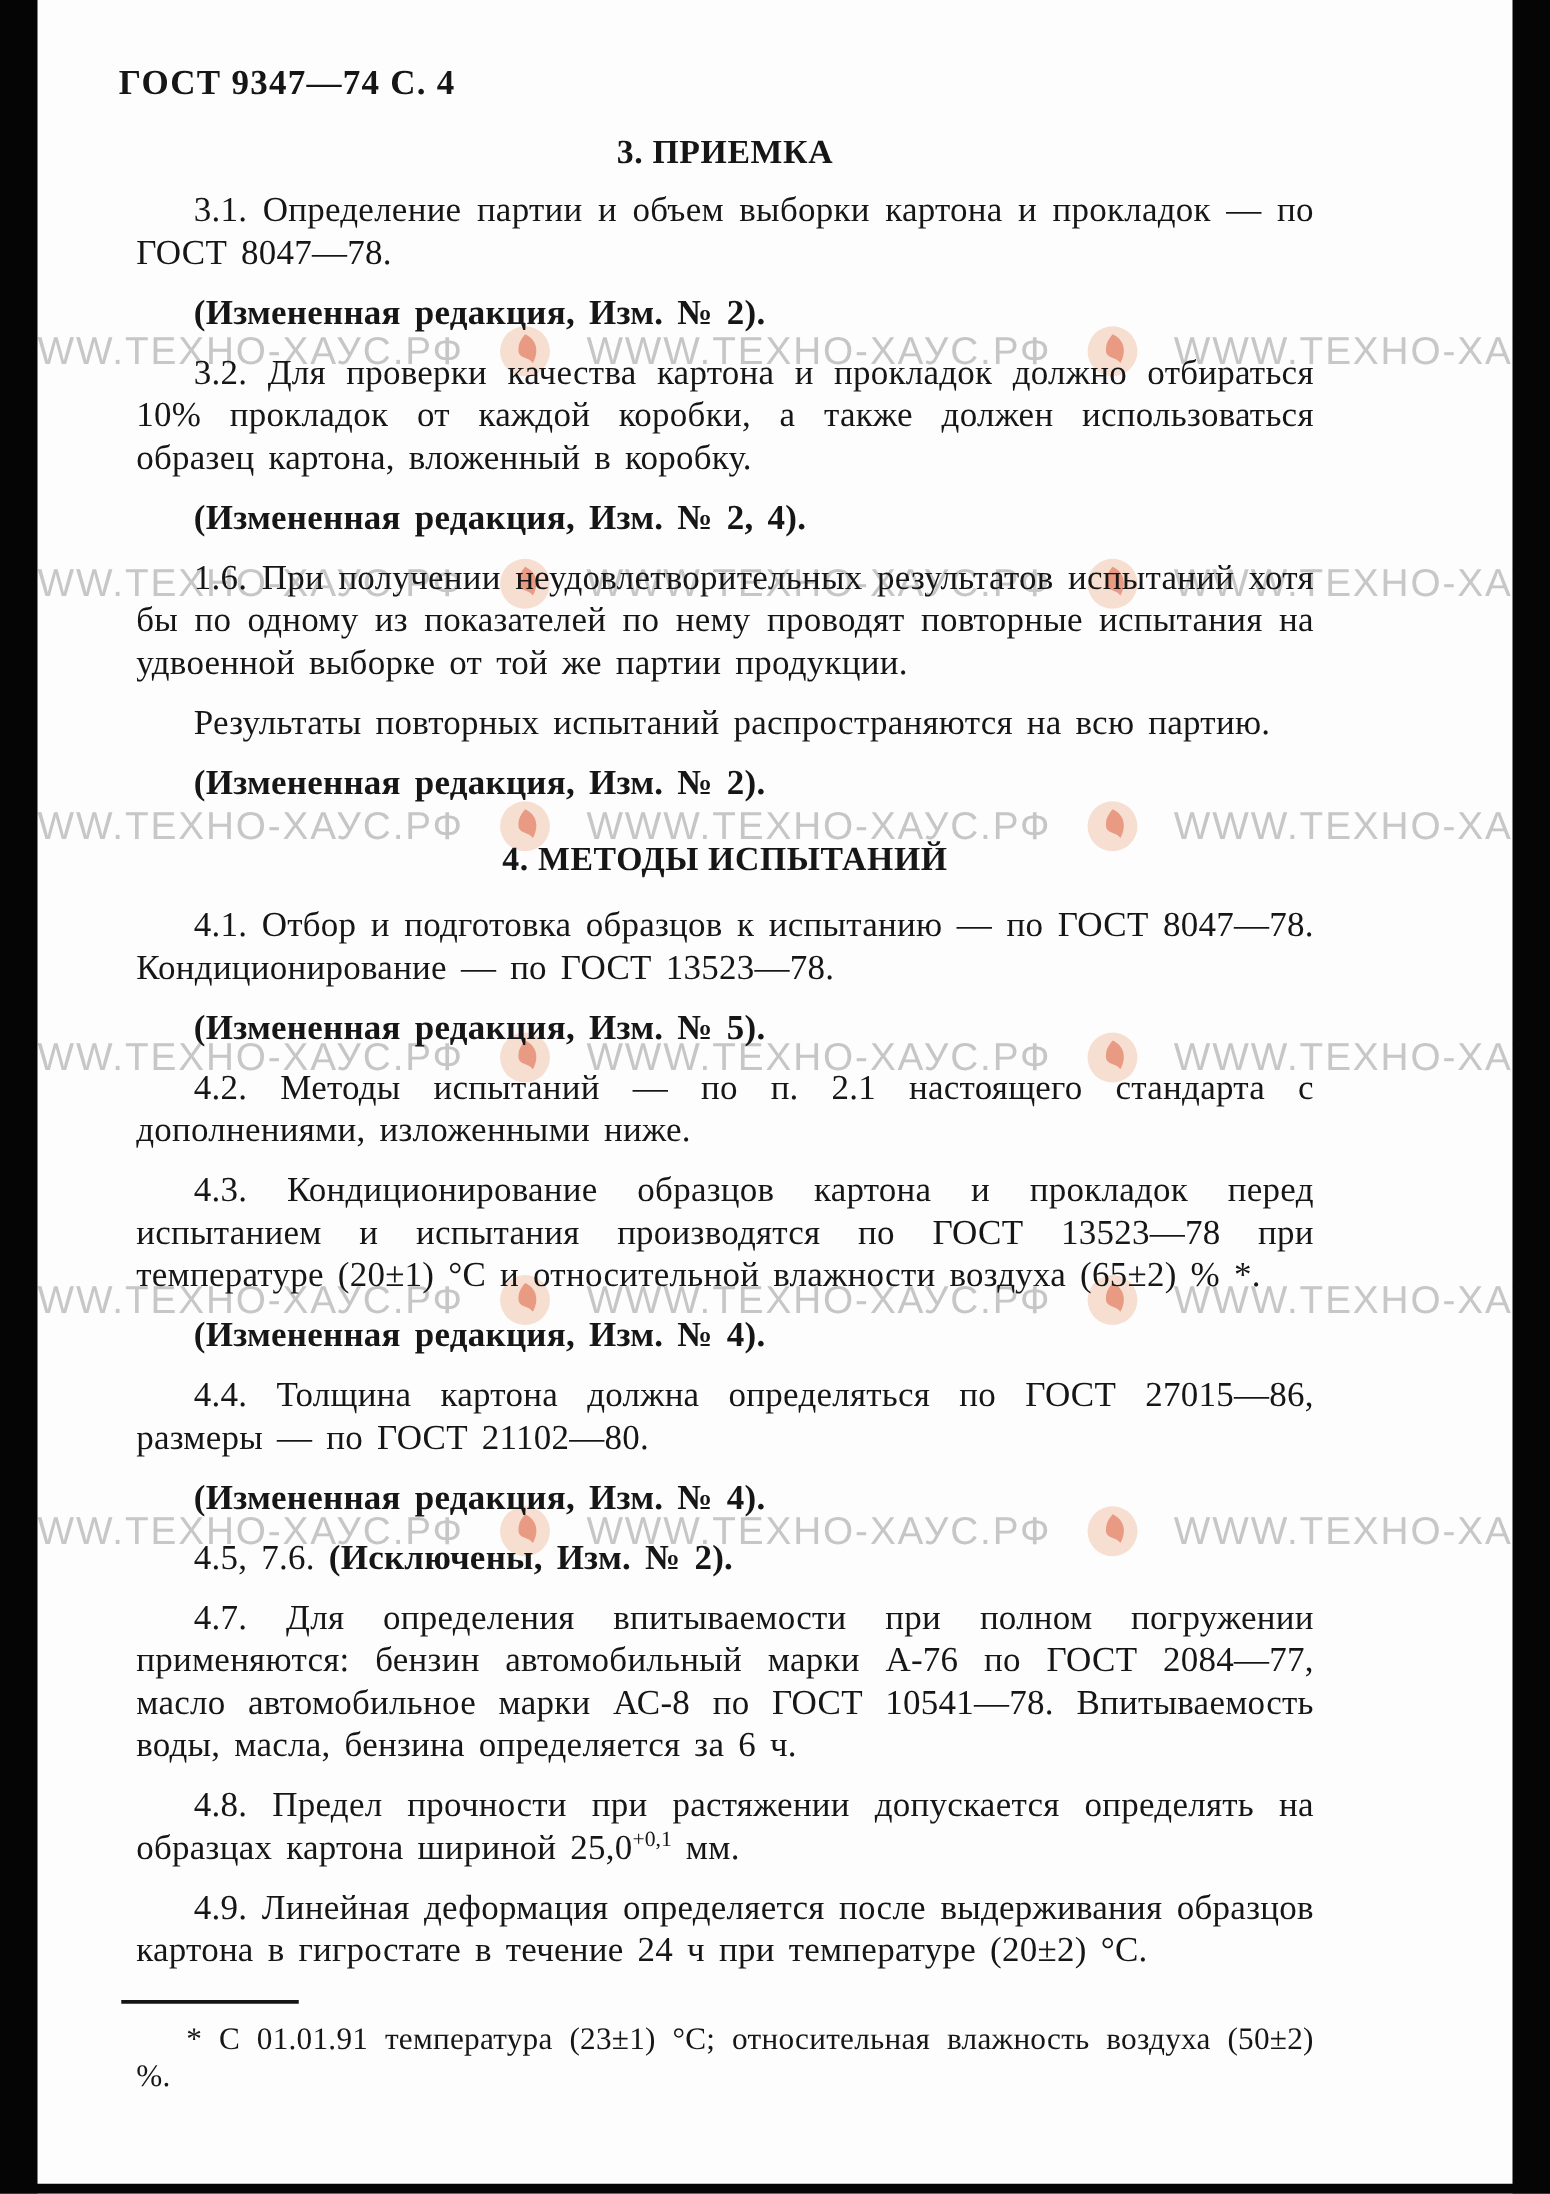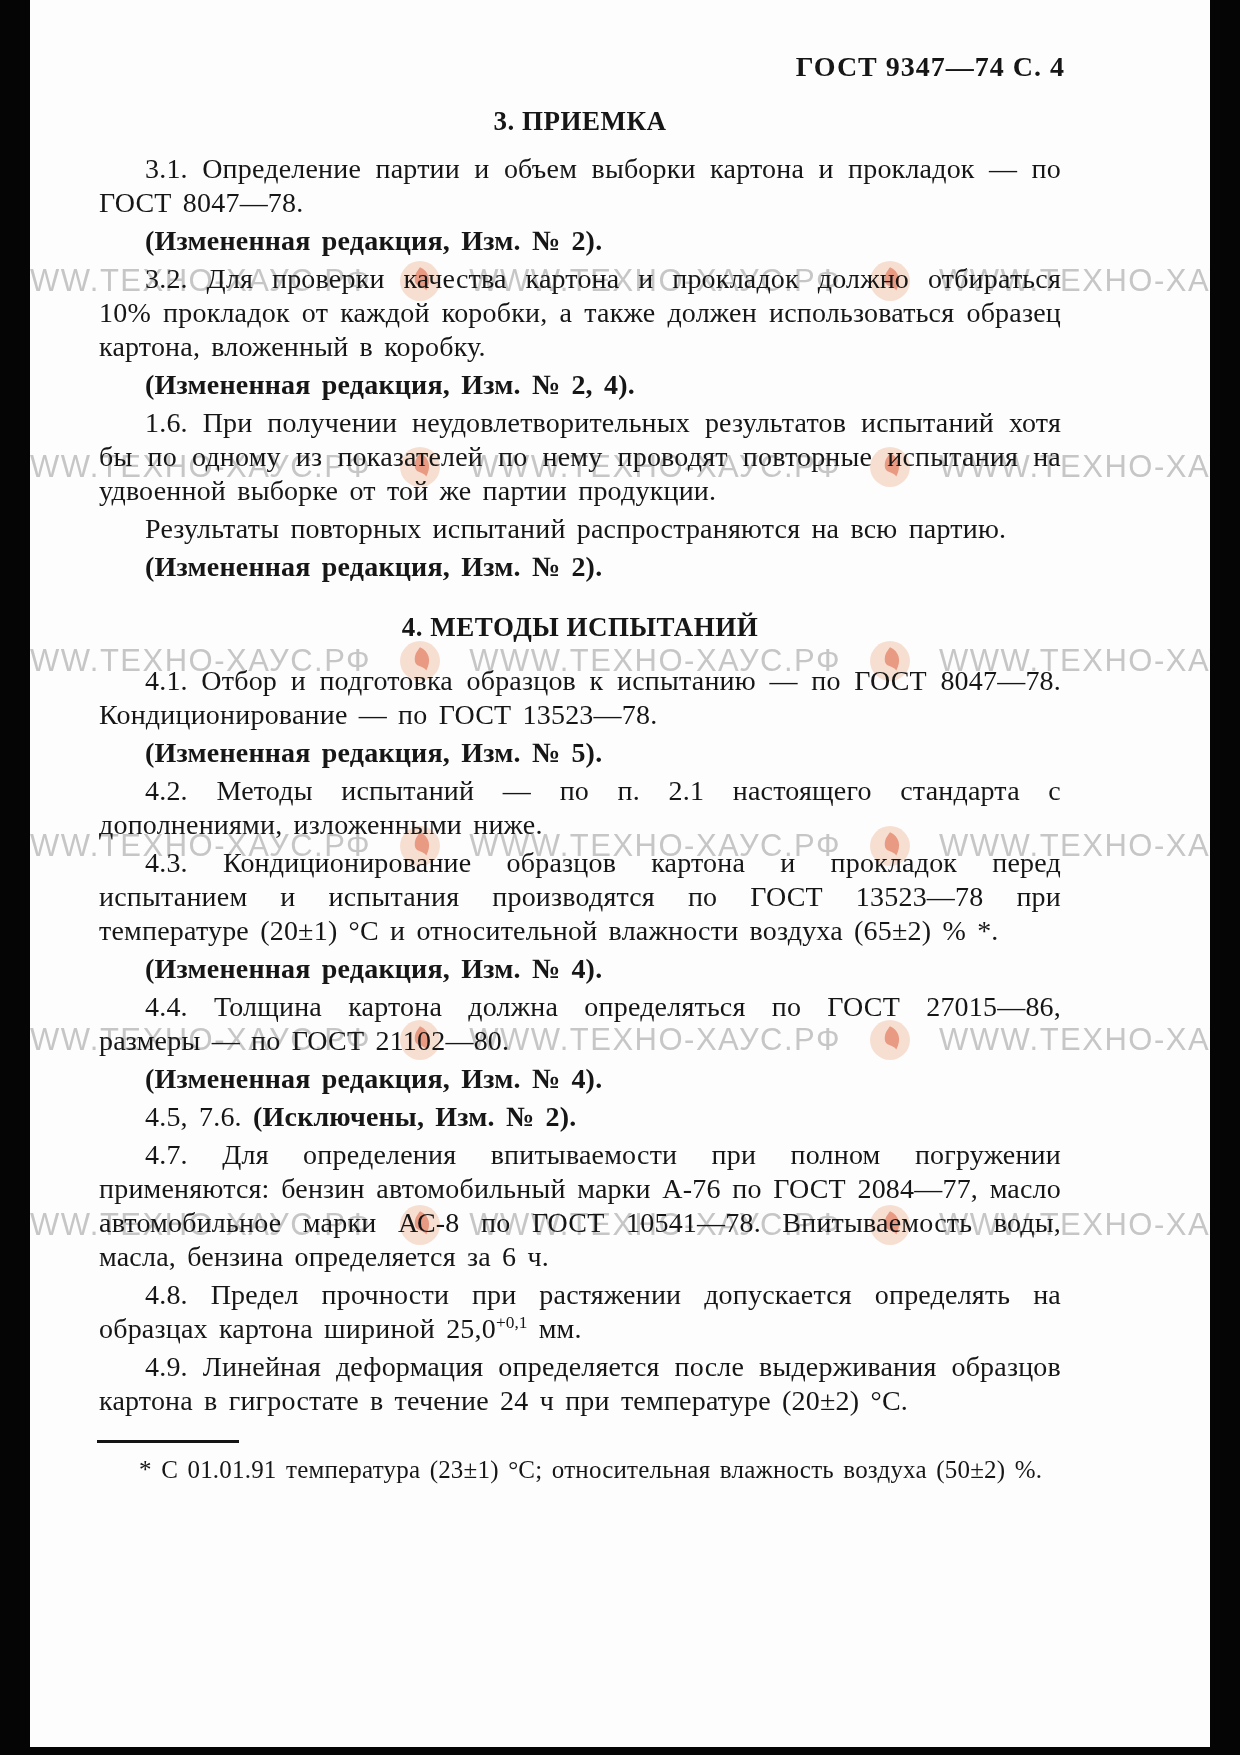--- a/index.html
+++ b/index.html
@@ -26,30 +26,30 @@
     color:#a3a3a3; opacity:0.6;
   }
   .wm-logo { flex:0 0 auto; width:42px; height:42px; opacity:0.55; }
 
   
   .content {
     position:absolute; left:95px; top:50px; width:970px; z-index:2;
     font-size:28px; line-height:34px;
   }
   .doc-header {
-    text-align:right; font-weight:bold; font-size:28px;
+    text-align:left; font-weight:bold; font-size:28px;
     letter-spacing:1px; margin-bottom:2px;
   }
   .heading {
     text-align:center; font-weight:bold; font-size:27px;
     letter-spacing:0.5px; margin:20px 0 14px 0;
   }
   .heading.second { margin:26px 0 20px 0; }
   p {
-    margin:4px; text-indent:46px; text-align:justify;
+    margin:14px; text-indent:46px; text-align:justify;
     word-spacing:4px; letter-spacing:0.2px;
   }
   .note, .note-inline { font-weight:bold; }
   sup.tol { font-size:0.62em; line-height:0; vertical-align:super; letter-spacing:0; }
   .footnote-sep {
     width:142px; height:0; border-top:3px solid #141414;
     margin:22px 0 12px 2px;
   }
   .footnote {
     font-size:25px; line-height:30px; text-indent:40px;

